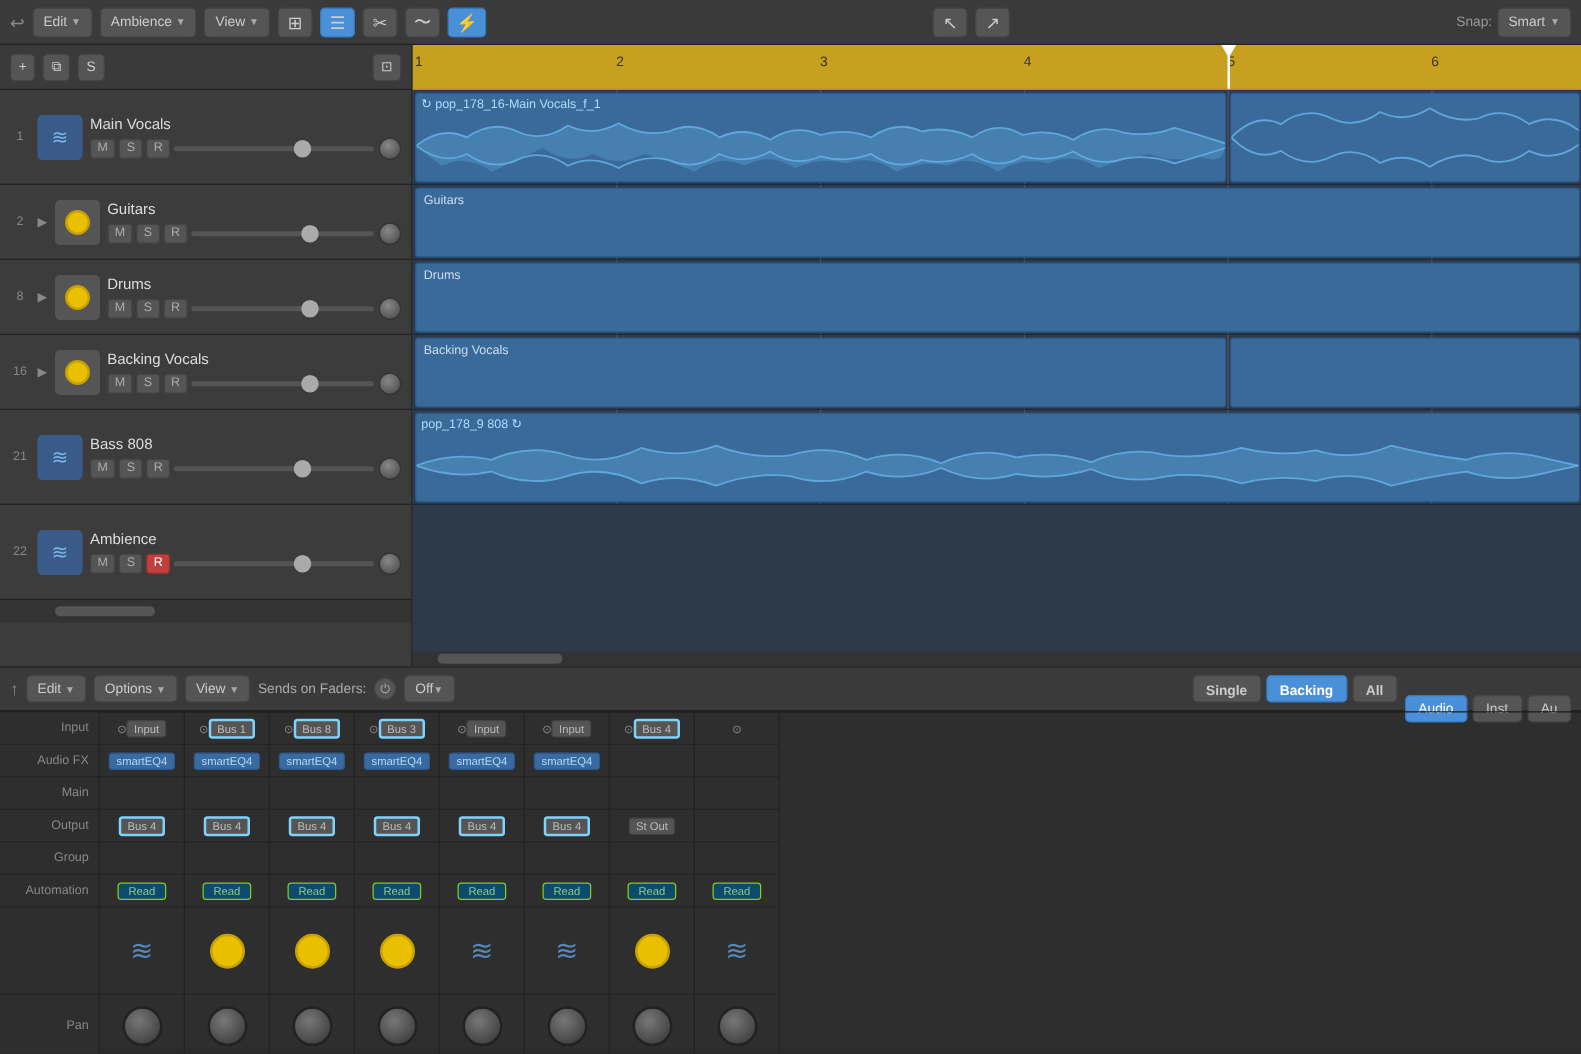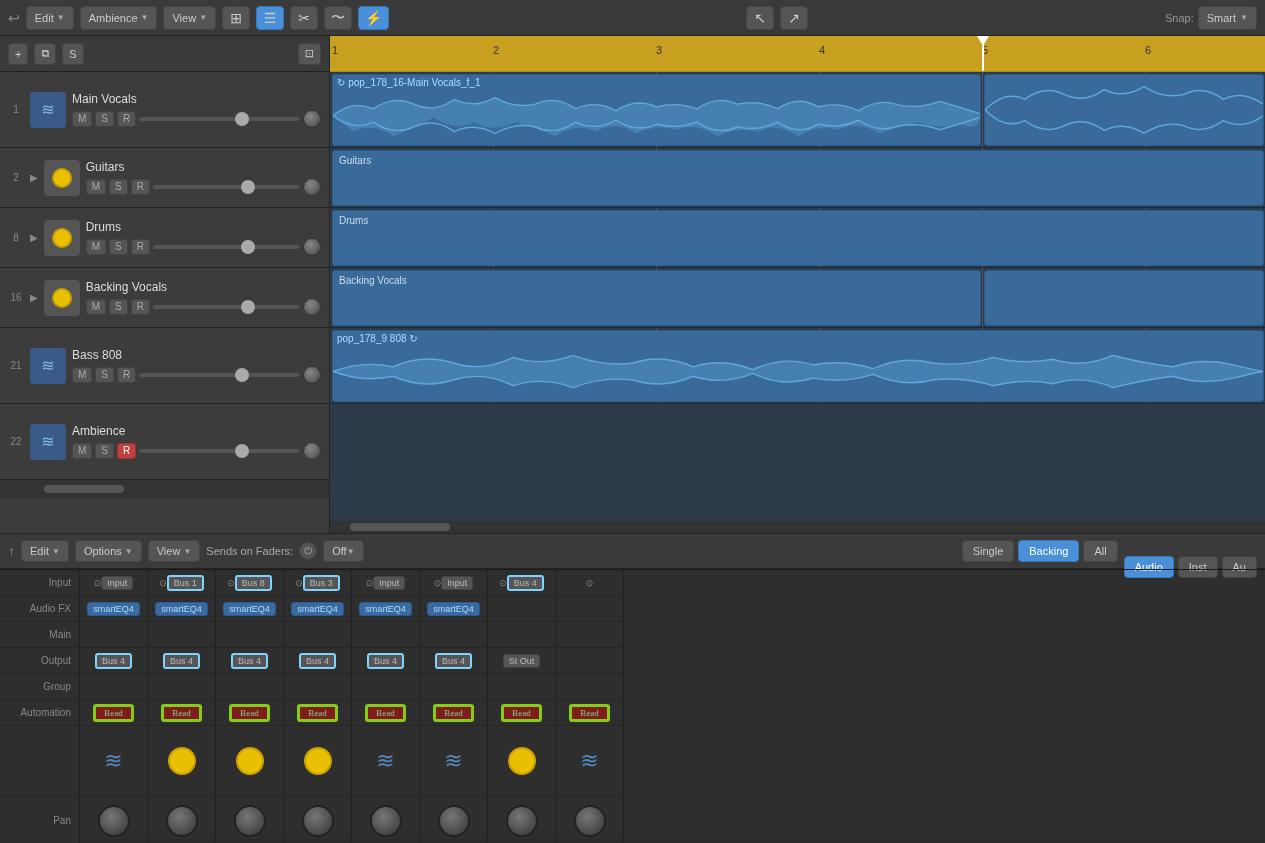--- a/index.html
+++ b/index.html
@@ -345,21 +345,22 @@
     .view-btn {
       background: #555;
       border: 1px solid #444;
       border-radius: 4px;
       color: #ccc;
       font-size: 11px;
       padding: 2px 10px;
       cursor: pointer;
       height: 22px;
       display: flex;
-      align-items: center;
+      align-items: flex-end;
+      font-weight: bold;
     }
     .view-btn.active { background: #4a90d9; border-color: #357abd; color: white; }
     .type-btns { display: flex; gap: 4px; }
     .type-btn {
       background: #555;
       border: 1px solid #444;
       border-radius: 4px;
       color: #ccc;
       font-size: 11px;
       padding: 2px 10px;
@@ -447,28 +448,27 @@
     .bus-badge {
       background: #555;
       border: 2px solid #7dd3fc;
       border-radius: 3px;
       color: #bbb;
       padding: 1px 5px;
       font-size: 9px;
       cursor: pointer;
     }
     .read-badge {
-      background: #7f1d1d;
-      border: 3px solid #84cc16;
+      background: #0c4a6e;
+      border: 1px solid #84cc16;
       border-radius: 3px;
       color: #88cc88;
       padding: 1px 8px;
       font-size: 9px;
       cursor: pointer;
-      font-family: Liberation Serif, serif;
     }
     .pan-knob {
       width: 32px;
       height: 32px;
       background: radial-gradient(circle at 40% 35%, #777, #333);
       border-radius: 50%;
       border: 2px solid #222;
       cursor: pointer;
     }
     .channel-icon-yellow {

